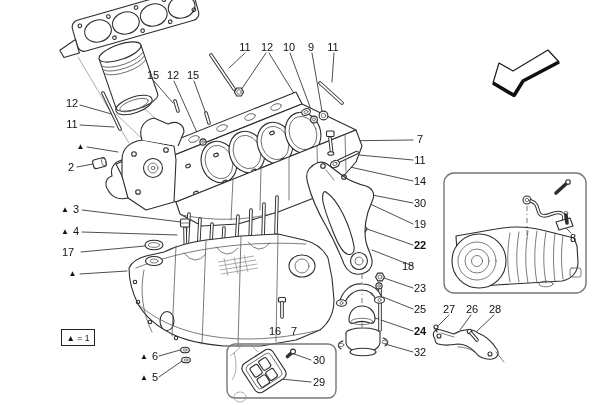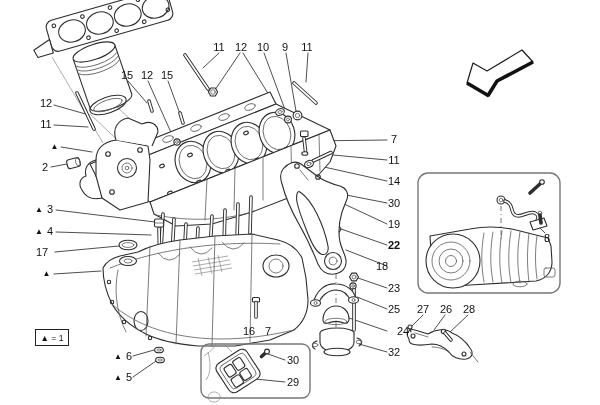--- a/index.html
+++ b/index.html
@@ -1,17 +1,17 @@
 <!DOCTYPE html>
 <html><head>
 <meta charset="utf-8">
 <style>
   html,body{margin:0;padding:0;background:#fff}
   .stage{position:relative;width:572px;height:405px;background:#fff;overflow:hidden;
-         font-family:"Liberation Sans",sans-serif;}
+         font-family:"Liberation Sans",sans-serif;margin-left:26px;}
   .stage svg{position:absolute;left:0;top:0}
   .callout{position:absolute;transform:translate(-50%,-50%);font-size:11px;line-height:1;
            color:#111;white-space:nowrap;font-family:"Liberation Sans",sans-serif;}
   .callout .tri{font-size:8px;display:inline-block;vertical-align:1px;margin-right:1px}
   .legend{position:absolute;left:35px;top:329px;width:32px;height:15px;border:1.3px solid #222;
           background:#fff;display:flex;align-items:center;justify-content:center;
           font-size:8.5px;color:#111;}
   
   .ln{fill:none;stroke:#2e2e2e;stroke-width:1.1;stroke-linejoin:round;stroke-linecap:round}
   .lnw{fill:#fff;stroke:#2e2e2e;stroke-width:1.1;stroke-linejoin:round}
@@ -352,21 +352,21 @@
       <span class="callout" style="left: 47px; top: 273px;"><span class="tri">▲</span></span>
       <span class="callout" style="left: 394px; top: 139px;">7</span>
       <span class="callout" style="left: 394px; top: 160px;">11</span>
       <span class="callout" style="left: 394px; top: 181px;">14</span>
       <span class="callout" style="left: 394px; top: 203px;">30</span>
       <span class="callout" style="left: 394px; top: 224px;">19</span>
       <span class="callout" style="left: 394px; top: 245px; font-weight: bold;">22</span>
       <span class="callout" style="left: 382px; top: 266px;">18</span>
       <span class="callout" style="left: 394px; top: 288px;">23</span>
       <span class="callout" style="left: 394px; top: 309px;">25</span>
-      <span class="callout" style="left: 403px; top: 331px;">24</span>
+      <span class="callout" style="left: 394px; top: 331px; font-weight: bold;">24</span>
       <span class="callout" style="left: 394px; top: 352px;">32</span>
       <span class="callout" style="left: 423px; top: 309px;">27</span>
       <span class="callout" style="left: 446px; top: 309px;">26</span>
       <span class="callout" style="left: 469px; top: 309px;">28</span>
       <span class="callout" style="left: 249px; top: 331px;">16</span>
       <span class="callout" style="left: 268px; top: 331px;">7</span>
       <span class="callout" style="left: 293px; top: 360px;">30</span>
       <span class="callout" style="left: 293px; top: 382px;">29</span>
       <span class="callout" style="left: 123px; top: 356px;"><span class="tri">▲</span> 6</span>
       <span class="callout" style="left: 123px; top: 377px;"><span class="tri">▲</span> 5</span>

